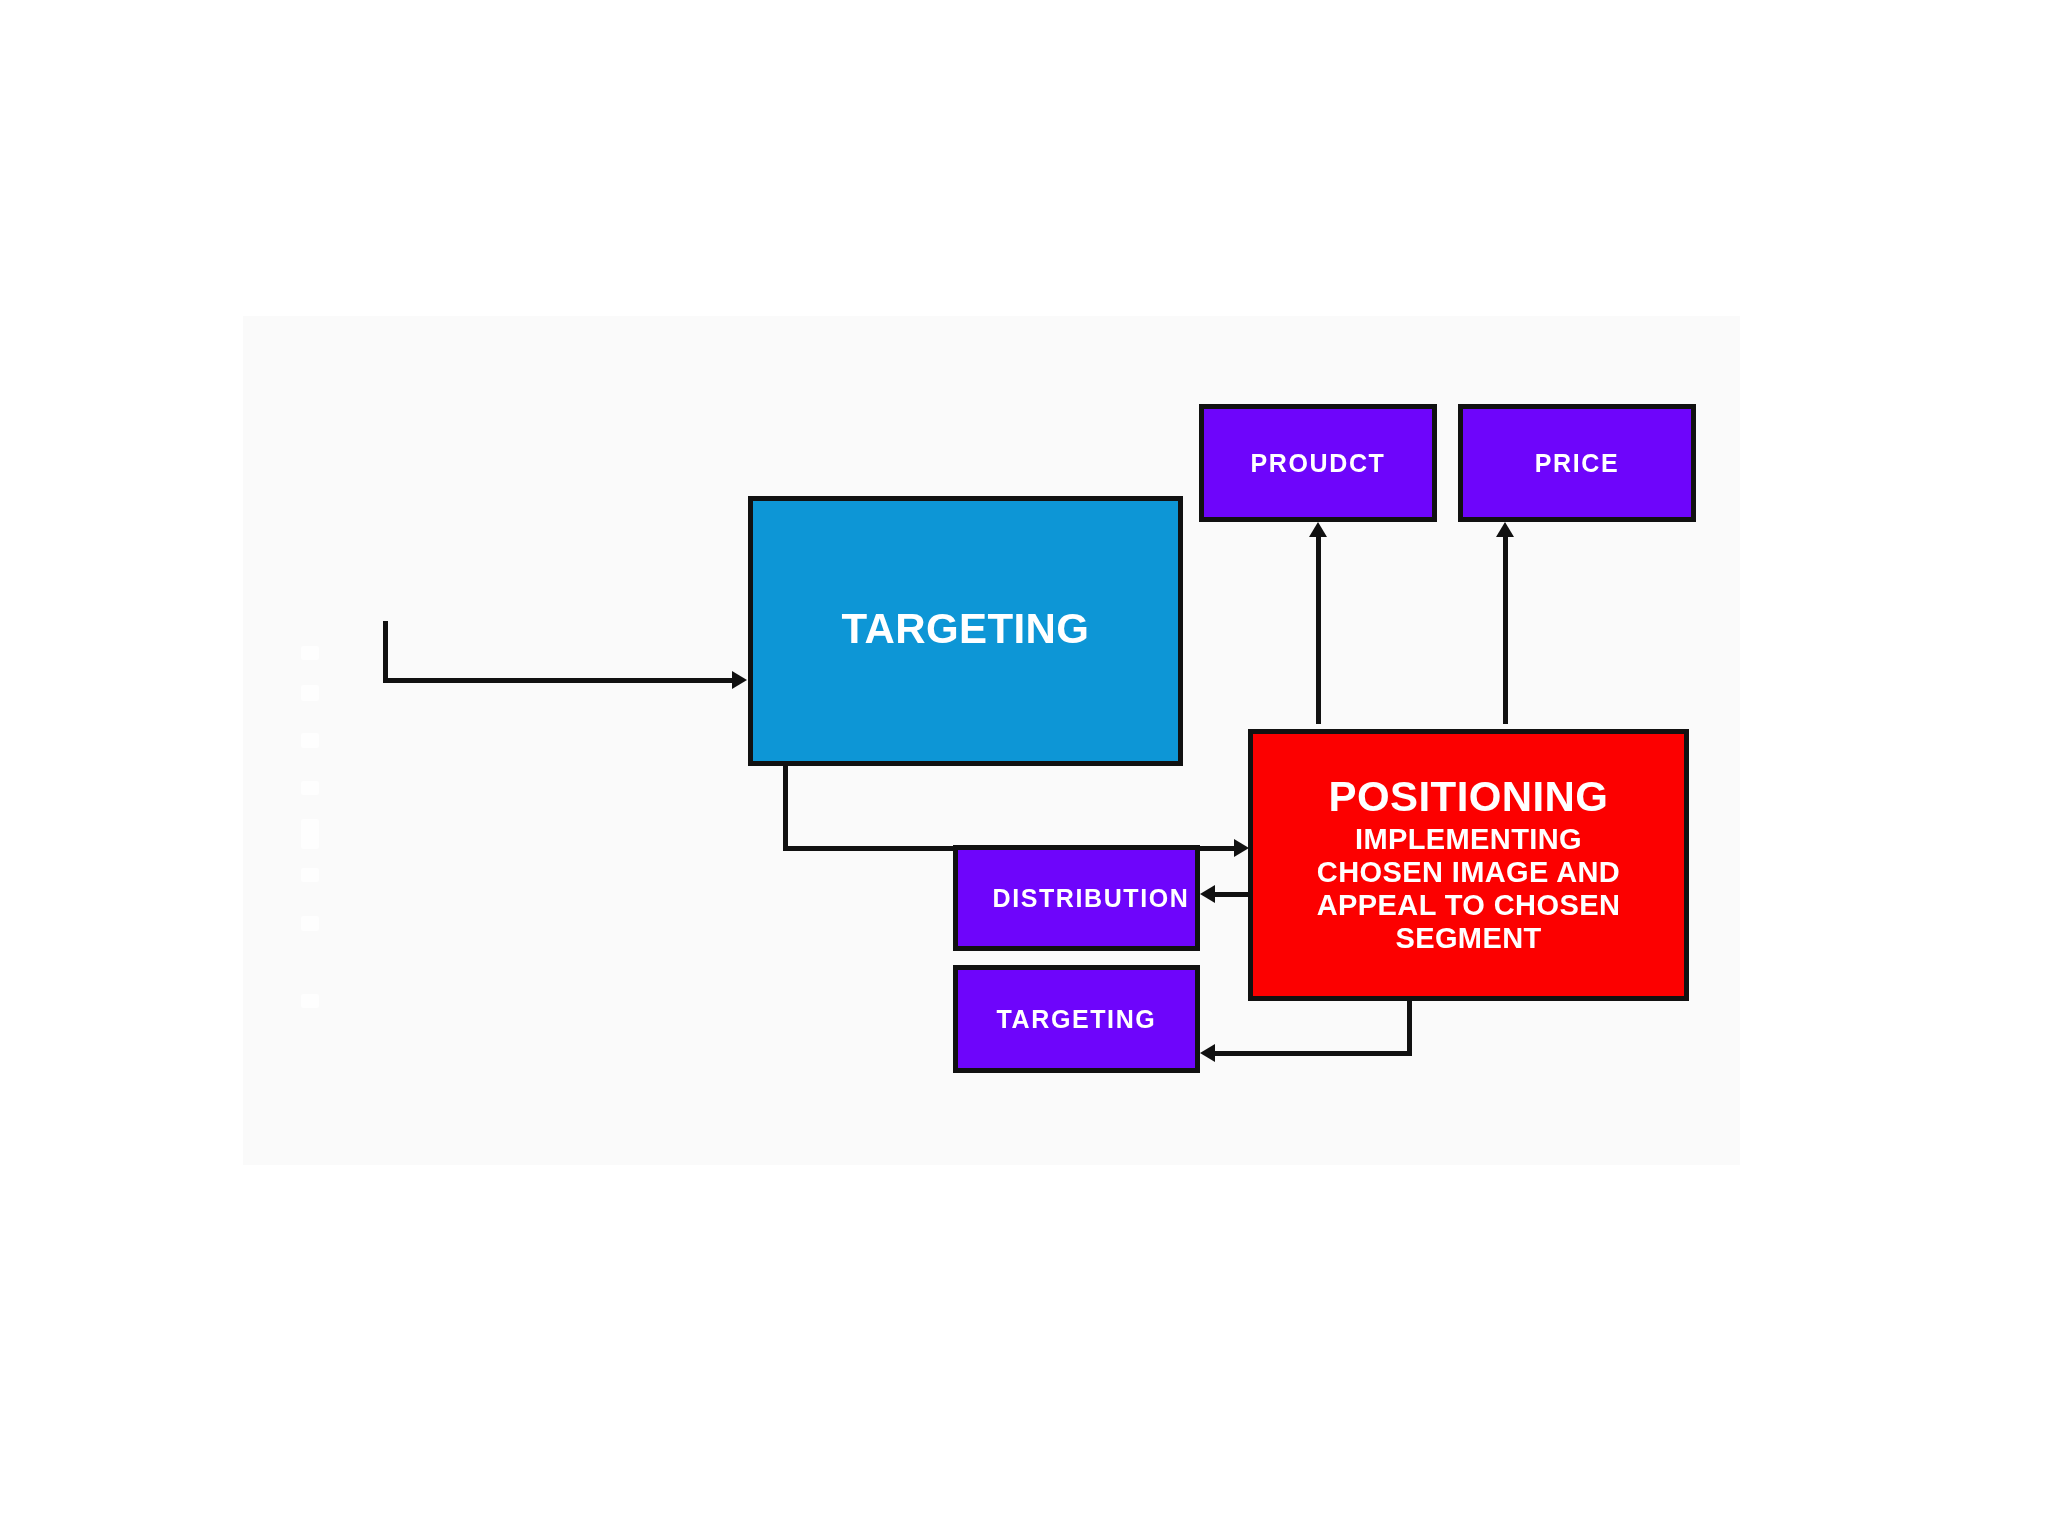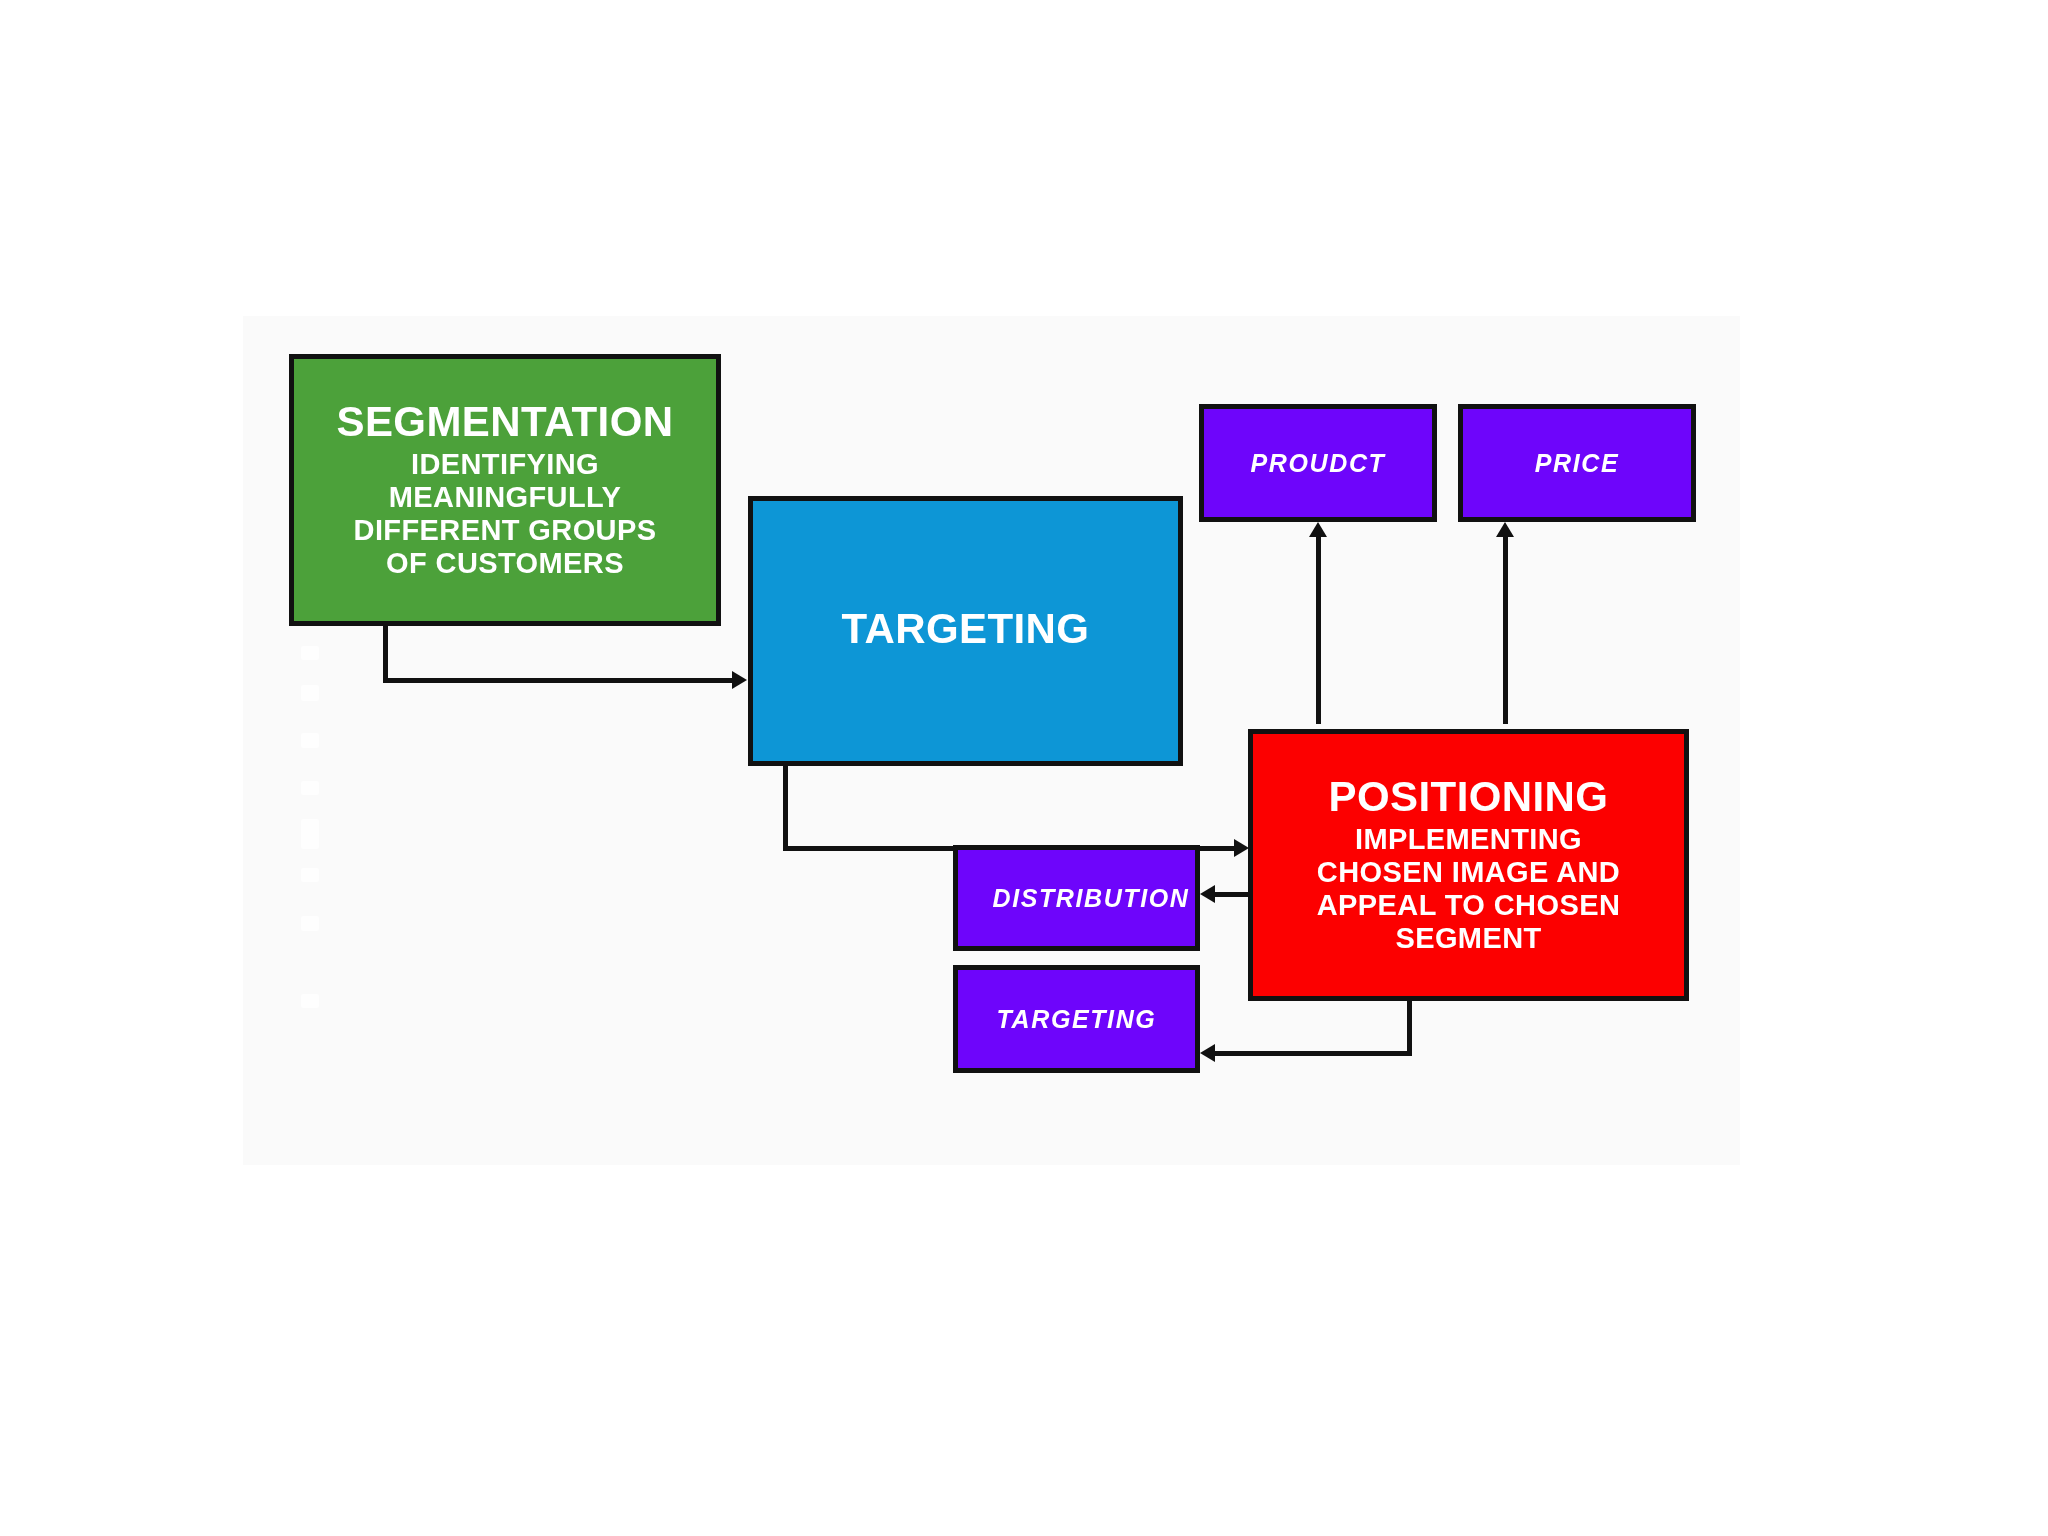--- a/index.html
+++ b/index.html
@@ -80,21 +80,20 @@
     background: #fc0000;
   }
   #node-positioning .title { font-size: 42px; margin-bottom: 4px; }
   #node-positioning .sub   { font-size: 29px; }
 
   
   .node.purple {
     background: #6e05fb;
     font-size: 25px;
     font-weight: bold;
-    font-style: italic;
   }
   .node.purple .title { font-size: 25px; letter-spacing: 1.6px; }
 
   #node-product      { left: 956px;  top: 88px;  width: 238px; height: 118px; }
   #node-price        { left: 1215px; top: 88px;  width: 238px; height: 118px; }
   #node-distribution { left: 710px;  top: 529px; width: 247px; height: 106px; padding-left: 29px; }
   #node-promotion    { left: 710px;  top: 649px; width: 247px; height: 108px; }
 
   
   .ln {
@@ -163,27 +162,20 @@
     <div class="ln v" style="left:1260px; top:218px; height:190px;"></div>
     <div class="arrow up" style="left:1253px; top:206px;"></div>
 
     <div class="ln h" style="left:972px; top:576px; width:36px;"></div>
     <div class="arrow left" style="left:957px; top:569px;"></div>
 
     <div class="ln v" style="left:1164px; top:672px; height:68px;"></div>
     <div class="ln h" style="left:972px; top:735px; width:197px;"></div>
     <div class="arrow left" style="left:957px; top:728px;"></div>
 
-    <div class="node" id="node-segmentation">
-      <div class="title">SEGMENTATION</div>
-      <div class="sub">IDENTIFYING
-MEANINGFULLY
-DIFFERENT GROUPS
-OF CUSTOMERS</div>
-    </div>
 
     <div class="node" id="node-targeting">
       <div class="title">TARGETING</div>
     </div>
 
     <div class="node" id="node-positioning">
       <div class="title">POSITIONING</div>
       <div class="sub">IMPLEMENTING
 CHOSEN IMAGE AND
 APPEAL TO CHOSEN

